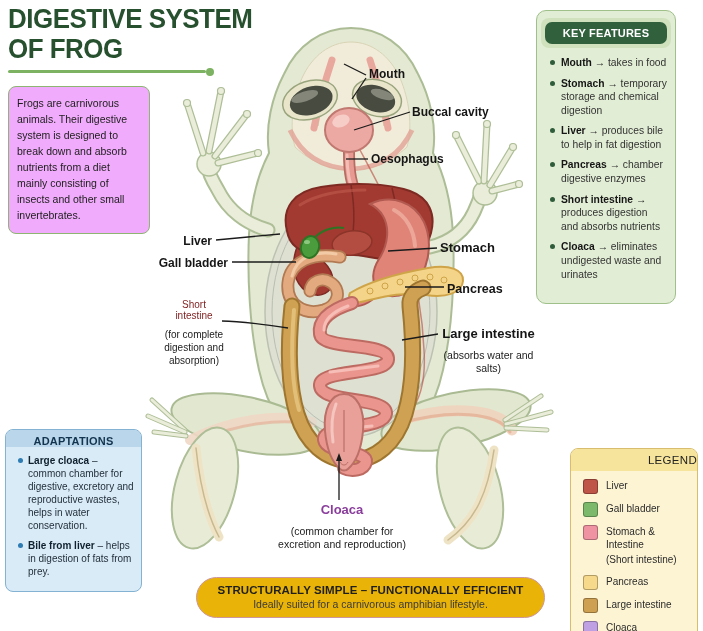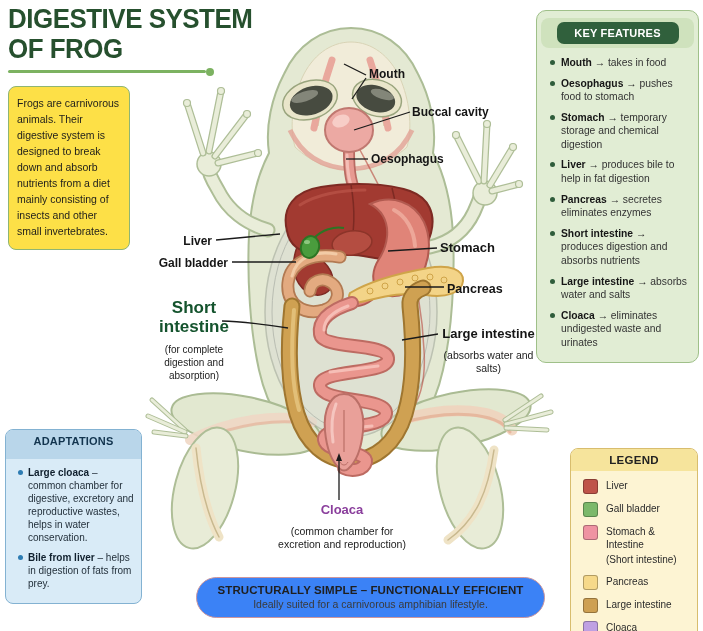--- a/index.html
+++ b/index.html
@@ -7,72 +7,72 @@
          font-family:"Liberation Sans",sans-serif;overflow:hidden;}
   .stage *{box-sizing:border-box;}
 
   
   .title{position:absolute;left:8px;top:4px;color:#26502e;font-weight:bold;
          font-size:27px;line-height:30px;letter-spacing:-0.5px;transform:scaleX(.96);transform-origin:left top;}
   .title-rule{position:absolute;left:8px;top:70px;width:198px;height:3px;background:#7cb261;border-radius:2px;}
   .title-dot{position:absolute;left:206px;top:68px;width:8px;height:8px;border-radius:50%;background:#7cb261;}
 
   
-  .intro{position:absolute;left:8px;top:86px;width:122px;background:#fde047;
+  .intro{position:absolute;left:8px;top:86px;width:142px;background:#f0abfc;
          border:1.5px solid #8fb573;border-radius:8px;padding:9px 8px;
          font-size:10.5px;line-height:1.52;color:#1d1d1b;}
 
   
-  .kf{position:absolute;left:536px;top:10px;width:163px;min-height:294px;background:#e1edd4;
+  .kf{position:absolute;left:536px;top:10px;width:140px;min-height:294px;background:#e1edd4;
       border:1.5px solid #9fc089;border-radius:10px;padding:4px 0 6px 0;}
   .kf-band{margin:3px 4px 6px 4px;background:#cfe2bd;border-radius:8px;padding:4px;}
   .kf-pill{margin:0 auto;width:122px;background:#30603c;border-radius:7px;color:#ffffff;
            font-weight:bold;font-size:11px;text-align:center;padding:5px 0;letter-spacing:.2px;}
   .kf ul{list-style:none;margin:0;padding:2px 8px 0 13px;}
   .kf li{position:relative;padding-left:11px;margin-bottom:7px;font-size:10.3px;line-height:1.32;color:#333;}
   .kf li::before{content:"";position:absolute;left:0;top:4px;width:5px;height:5px;border-radius:50%;background:#2f5d3b;}
   .kf b{color:#161616;}
 
   
   .ad{position:absolute;left:5px;top:429px;width:137px;background:#d9ebf7;
       border:1.5px solid #83b2d2;border-radius:8px;overflow:hidden;}
   .ad-head{background:#b9d6ea;color:#12344e;font-weight:bold;font-size:11px;
-           text-align:center;padding:5px 0 12px 0;letter-spacing:.2px;}
+           text-align:center;padding:5px 0 0 0;letter-spacing:.2px;}
   .ad ul{list-style:none;margin:0;padding:7px 7px 6px 12px;}
   .ad li{position:relative;padding-left:10px;margin-bottom:7px;font-size:10px;line-height:1.3;color:#24313c;}
   .ad li::before{content:"";position:absolute;left:0;top:4px;width:5px;height:5px;border-radius:50%;background:#2d7cb3;}
   .ad b{color:#10202e;}
 
   
   .lg{position:absolute;left:570px;top:448px;width:128px;background:#fdf4d3;
       border:1.5px solid #d8bd6e;border-radius:8px;overflow:hidden;padding-bottom:4px;}
-  .lg-head{background:#f6e49c;color:#222222;font-weight:bold;font-size:11.5px;
-           text-align:center;padding:5px 0;letter-spacing:.3px;}
+  .lg-head{background:#f6e49c;color:#222222;font-weight:normal;font-size:11.5px;
+           text-align:right;padding:5px 0;letter-spacing:.3px;}
   .lg-row{display:flex;align-items:flex-start;gap:8px;margin:9px 6px 0 12px;}
   .lg-sw{width:15px;height:15px;border-radius:3px;border:1px solid rgba(0,0,0,.28);flex:0 0 auto;margin-top:-1px;}
   .lg-lab{font-size:10px;color:#2b2b2b;line-height:1.25;}
   .lg-sub{font-size:10px;color:#2b2b2b;margin-top:3px;}
 
   
-  .ft{position:absolute;left:196px;top:577px;width:349px;background:#3b82f6;
+  .ft{position:absolute;left:196px;top:577px;width:349px;background:#eab308;
       border:1.5px solid #cd969d;border-radius:22px;text-align:center;padding:6px 8px 7px 8px;}
   .ft-title{font-weight:bold;font-size:11.5px;color:#1f1f1f;letter-spacing:.1px;}
   .ft-sub{font-size:10.5px;color:#3a3a3a;margin-top:2px;}
 
   
   .lab{position:absolute;font-weight:bold;font-size:12px;color:#151515;white-space:nowrap;}
   .lab-mouth{left:369px;top:67px;}
   .lab-buccal{left:412px;top:105px;}
   .lab-oeso{left:371px;top:152px;}
   .lab-liver{left:148px;top:234px;width:64px;text-align:right;}
   .lab-gall{left:104px;top:256px;width:124px;text-align:right;}
   .lab-stomach{left:440px;top:240px;font-size:13px;}
   .lab-pancreas{left:447px;top:282px;font-size:12.5px;}
   .lab-short{left:148px;top:299px;width:92px;text-align:center;white-space:normal;}
-  .lab-short .red{color:#14532d;font-weight:bold;font-size:17px;line-height:1.1;}
+  .lab-short .red{color:#7f1d1d;font-weight:normal;font-size:10px;line-height:1.1;}
   .lab-note{font-weight:normal;font-size:10px;color:#222;line-height:1.28;margin-top:8px;}
   .lab-short .lab-note{width:80px;margin-left:auto;margin-right:auto;}
   .lab-large{left:441px;top:326px;width:95px;text-align:center;white-space:normal;font-size:13px;}
   .lab-large .lab-note{font-size:10.5px;}
   .lab-cloaca{left:272px;top:502px;width:140px;text-align:center;white-space:normal;}
   .lab-cloaca .purple{color:#8a3e9c;font-weight:bold;font-size:13px;}
   .lab-cloaca .lab-note{font-size:10.5px;}
 
   svg.frog{position:absolute;left:0;top:0;}
 </style>
@@ -276,26 +276,24 @@
   <div class="intro">
     <span>Frogs are carnivorous animals. Their digestive system is designed to break down and absorb nutrients from a diet mainly consisting of insects and other small invertebrates.</span>
   </div>
 
   <div class="kf">
     <div class="kf-band">
       <div class="kf-pill">KEY FEATURES</div>
     </div>
     <ul>
       <li><b>Mouth</b> <span>→</span> <span>takes in food</span></li>
-      <li><b>Oesophagus</b> <span>→</span> <span>pushes food to stomach</span></li>
       <li><b>Stomach</b> <span>→</span> <span>temporary storage and chemical digestion</span></li>
       <li><b>Liver</b> <span>→</span> <span>produces bile to help in fat digestion</span></li>
-      <li><b>Pancreas</b> <span>→</span> <span>secretes eliminates enzymes</span></li>
+      <li><b>Pancreas</b> <span>→</span> <span>chamber digestive enzymes</span></li>
       <li><b>Short intestine</b> <span>→</span> <span>produces digestion and absorbs nutrients</span></li>
-      <li><b>Large intestine</b> <span>→</span> <span>absorbs water and salts</span></li>
       <li><b>Cloaca</b> <span>→</span> <span>eliminates undigested waste and urinates</span></li>
     </ul>
   </div>
 
   <div class="ad">
     <div class="ad-head">ADAPTATIONS</div>
     <ul>
       <li><b>Large cloaca</b> <span>–</span> <span>common chamber for digestive, excretory and reproductive wastes, helps in water conservation.</span></li>
       <li><b>Bile from liver</b> <span>–</span> <span>helps in digestion of fats from prey.</span></li>
     </ul>

